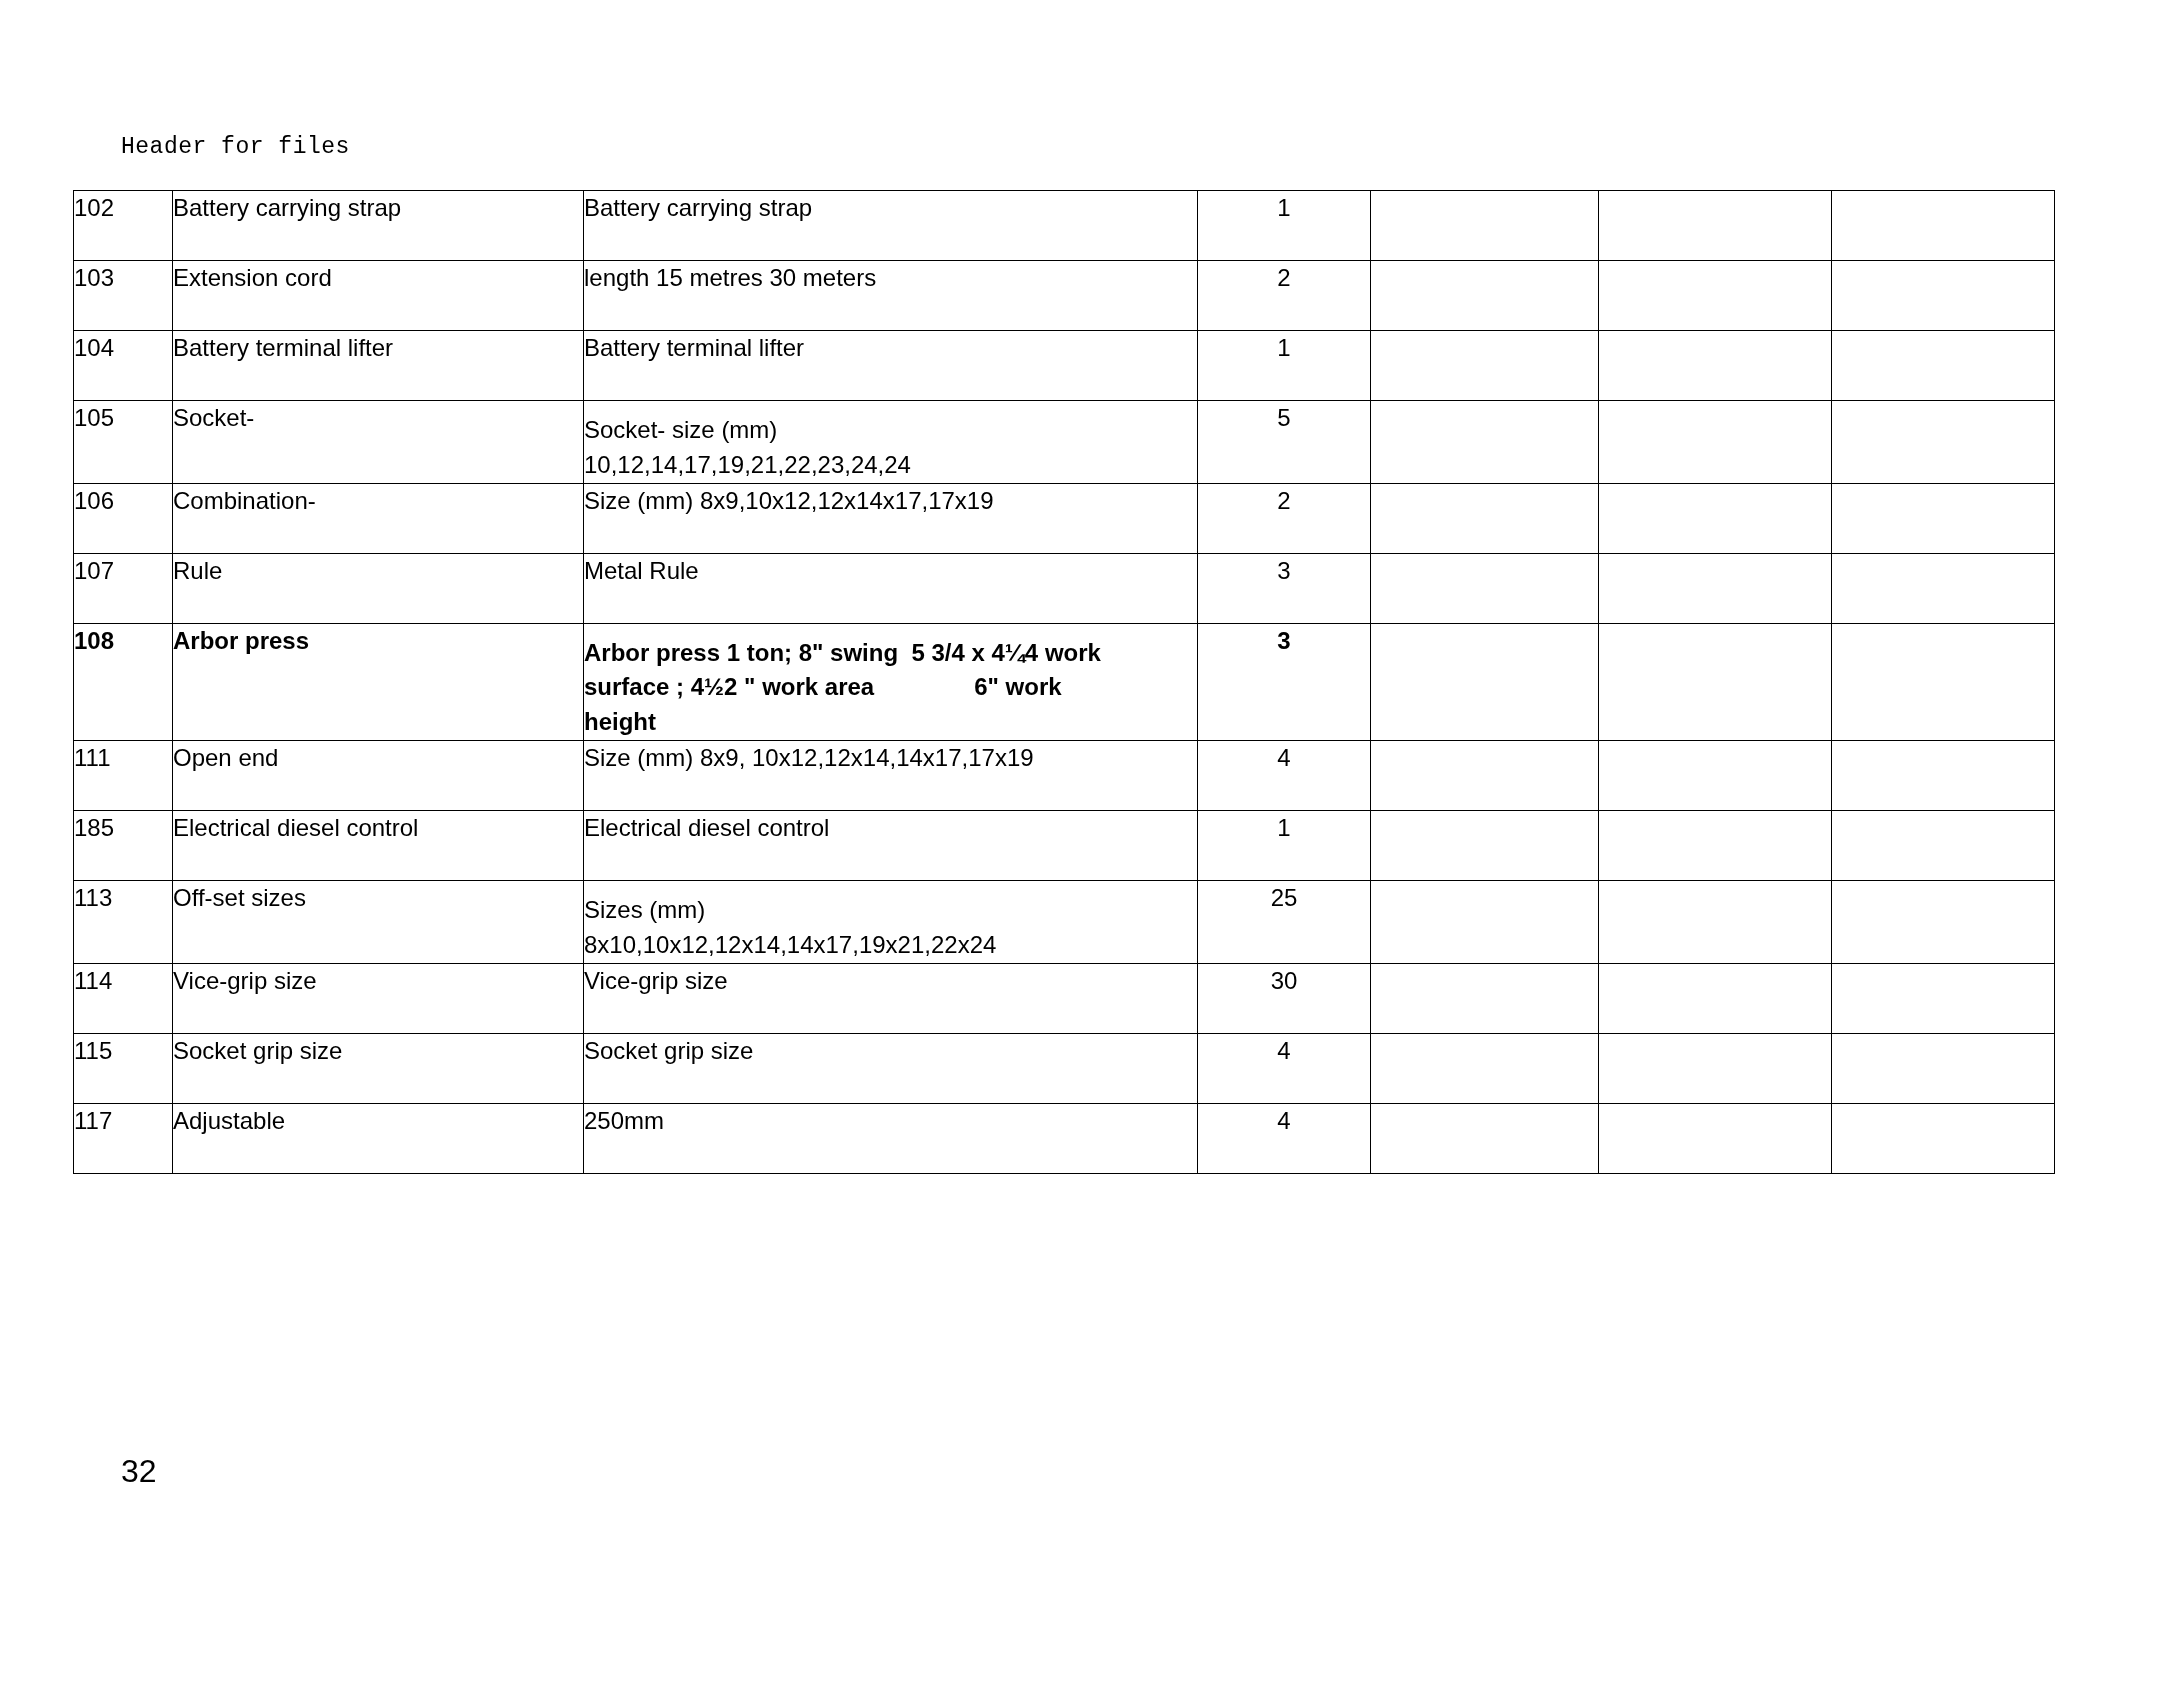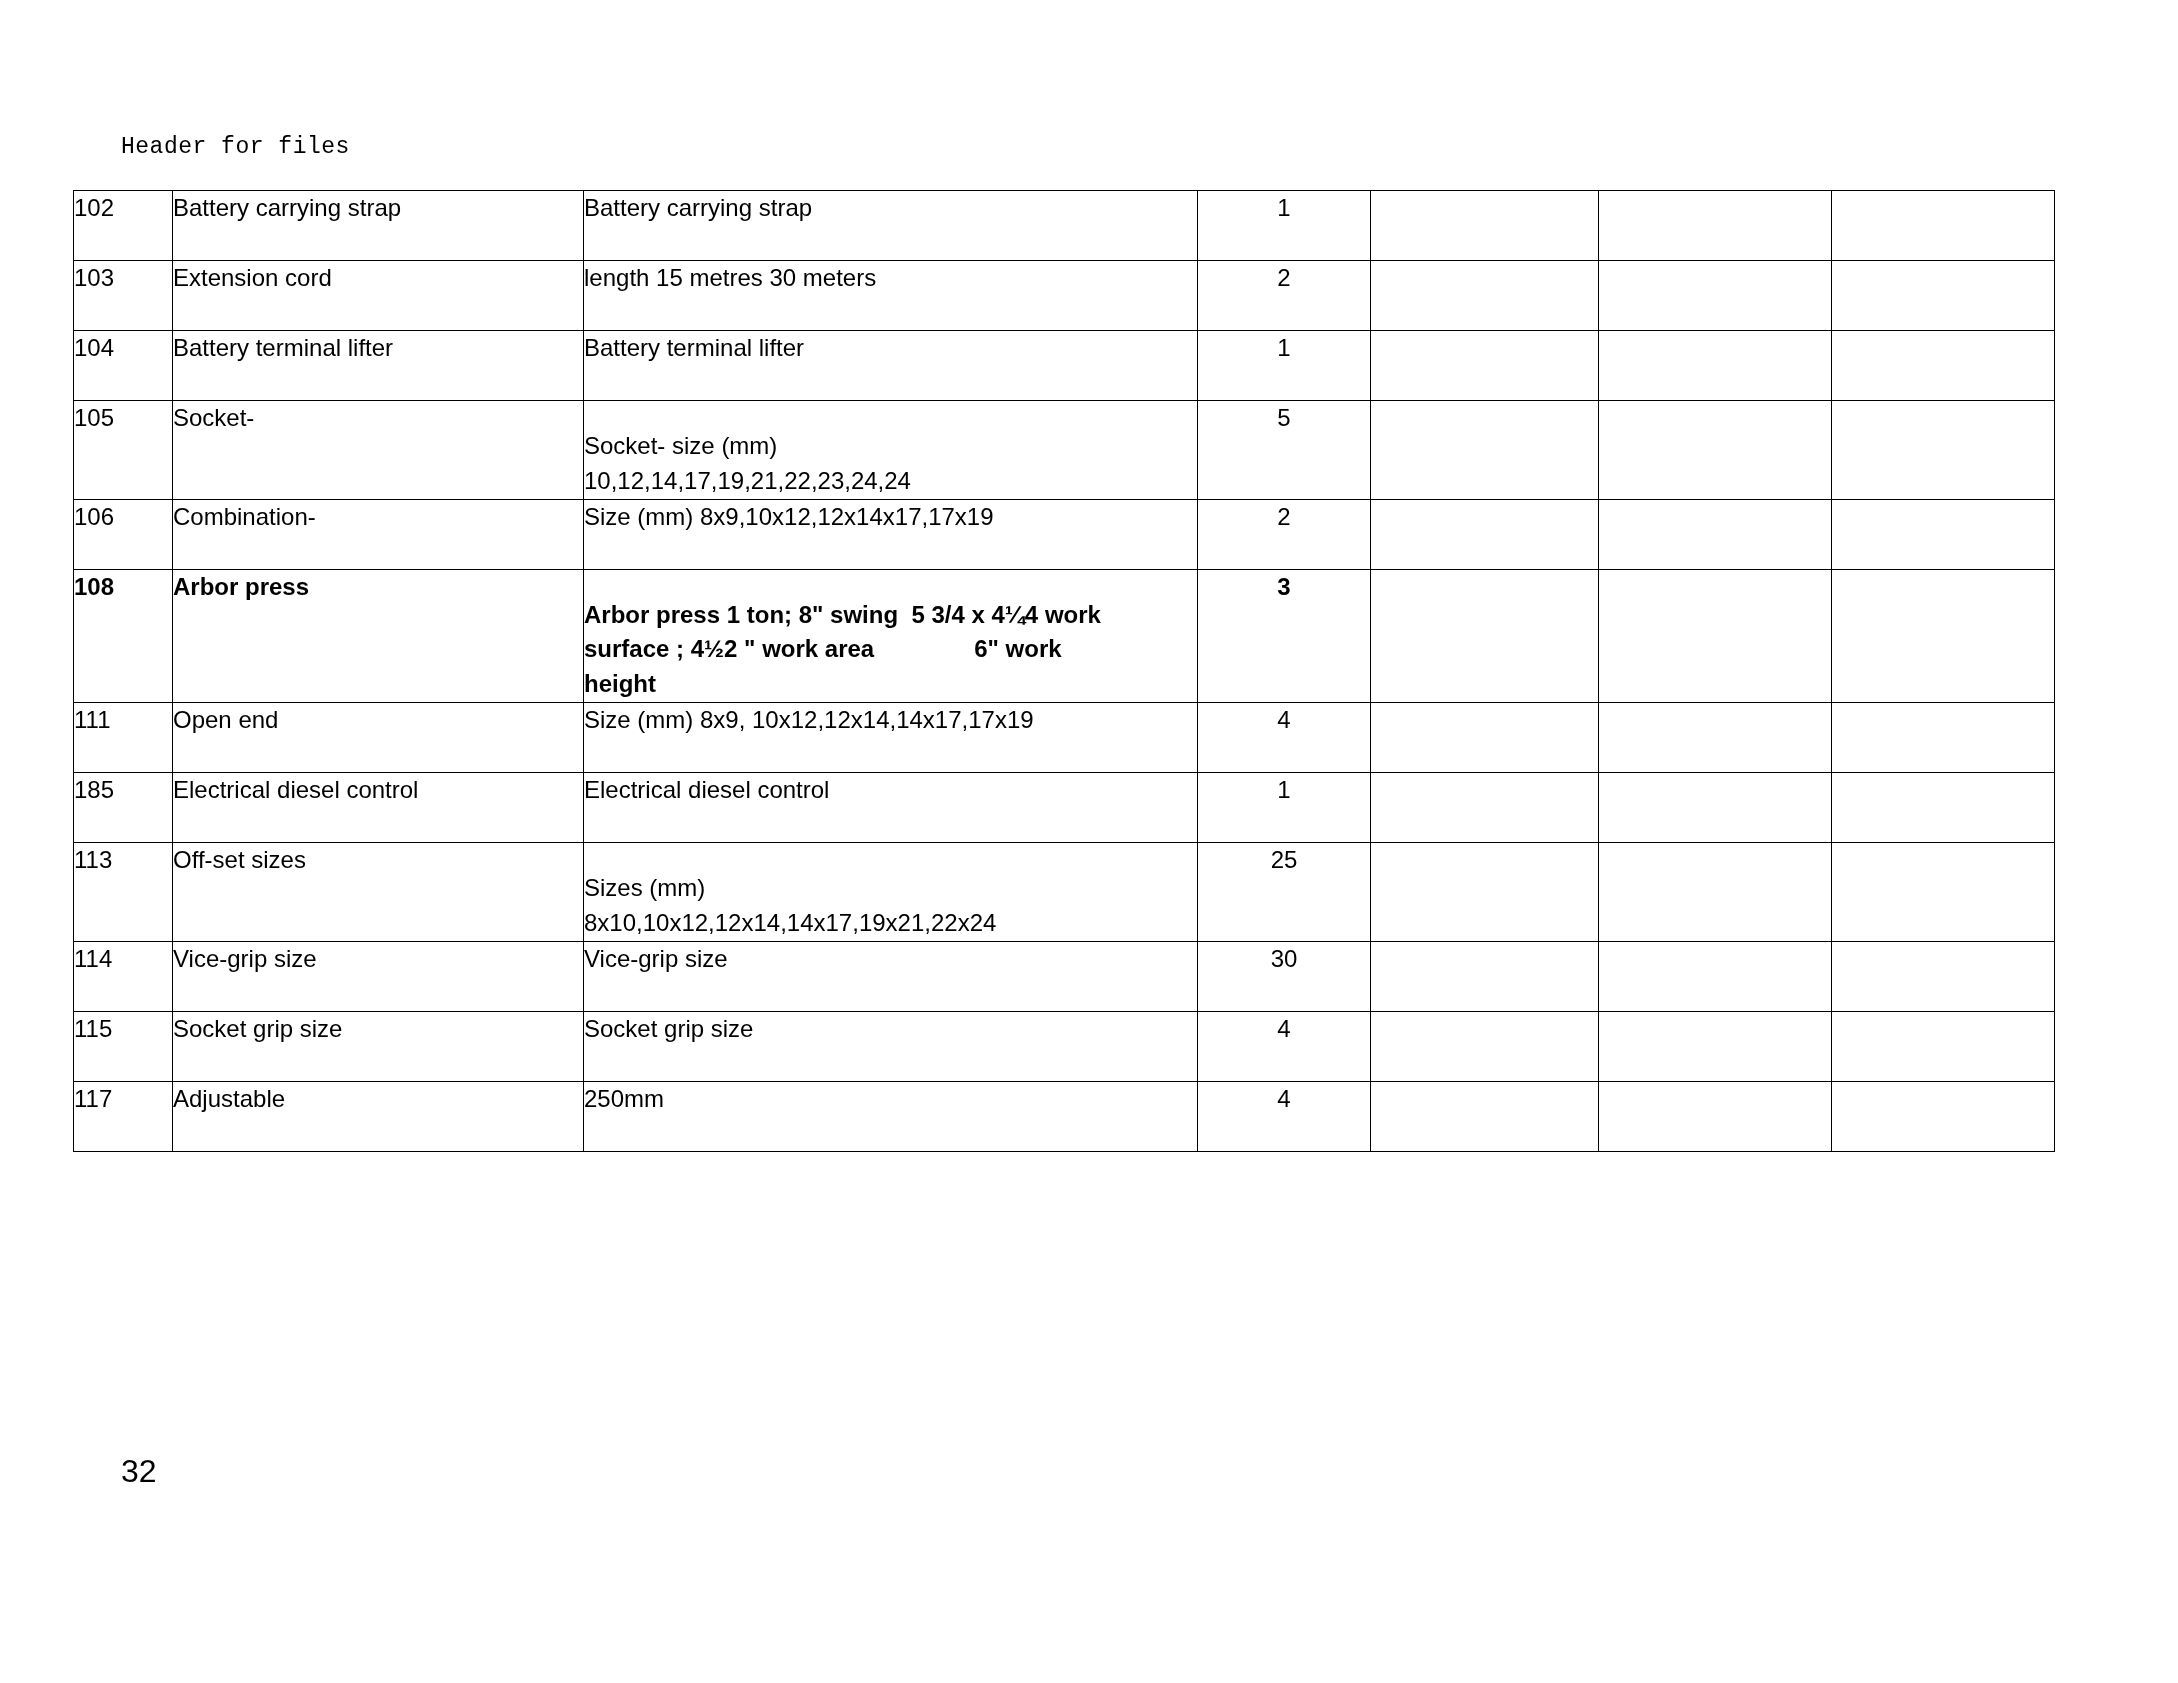--- a/index.html
+++ b/index.html
@@ -62,21 +62,21 @@
   }
   .cell-name {
     padding: 12px 0 0 14px;
     white-space: pre-wrap;
   }
   .cell-desc {
     padding: 26px 8px 10px 16px;
     white-space: pre-wrap;
   }
   .cell-desc.tight {
-    padding-top: 28px;
+    padding-top: 12px;
   }
   .cell-qty {
     padding: 12px 0 0 0;
     text-align: center;
   }
   .cell-blank {
     padding: 12px 0 0 0;
   }
   tr.r-tall td { height: 69px; }
   tr.r-xtall td { height: 99px; font-weight: bold; }
@@ -150,20 +150,29 @@
       <tr class="r-tall">
         <td class="cell-no">106</td>
         <td class="cell-name">Combination-</td>
         <td class="cell-desc">Size (mm) 8x9,10x12,12x14x17,17x19</td>
         <td class="cell-qty">2</td>
         <td class="cell-blank"></td>
         <td class="cell-blank"></td>
         <td class="cell-blank"></td>
       </tr>
 
+      <tr class="r-tall">
+        <td class="cell-no">107</td>
+        <td class="cell-name">Rule</td>
+        <td class="cell-desc">Metal Rule</td>
+        <td class="cell-qty">3</td>
+        <td class="cell-blank"></td>
+        <td class="cell-blank"></td>
+        <td class="cell-blank"></td>
+      </tr>
 
       <tr class="r-xtall">
         <td class="cell-no">108</td>
         <td class="cell-name">Arbor press</td>
         <td class="cell-desc tight">Arbor press 1 ton; 8" swing  5 3/4 x 4¼4 work
 surface ; 4½2 " work area               6" work
 height</td>
         <td class="cell-qty">3</td>
         <td class="cell-blank"></td>
         <td class="cell-blank"></td>

